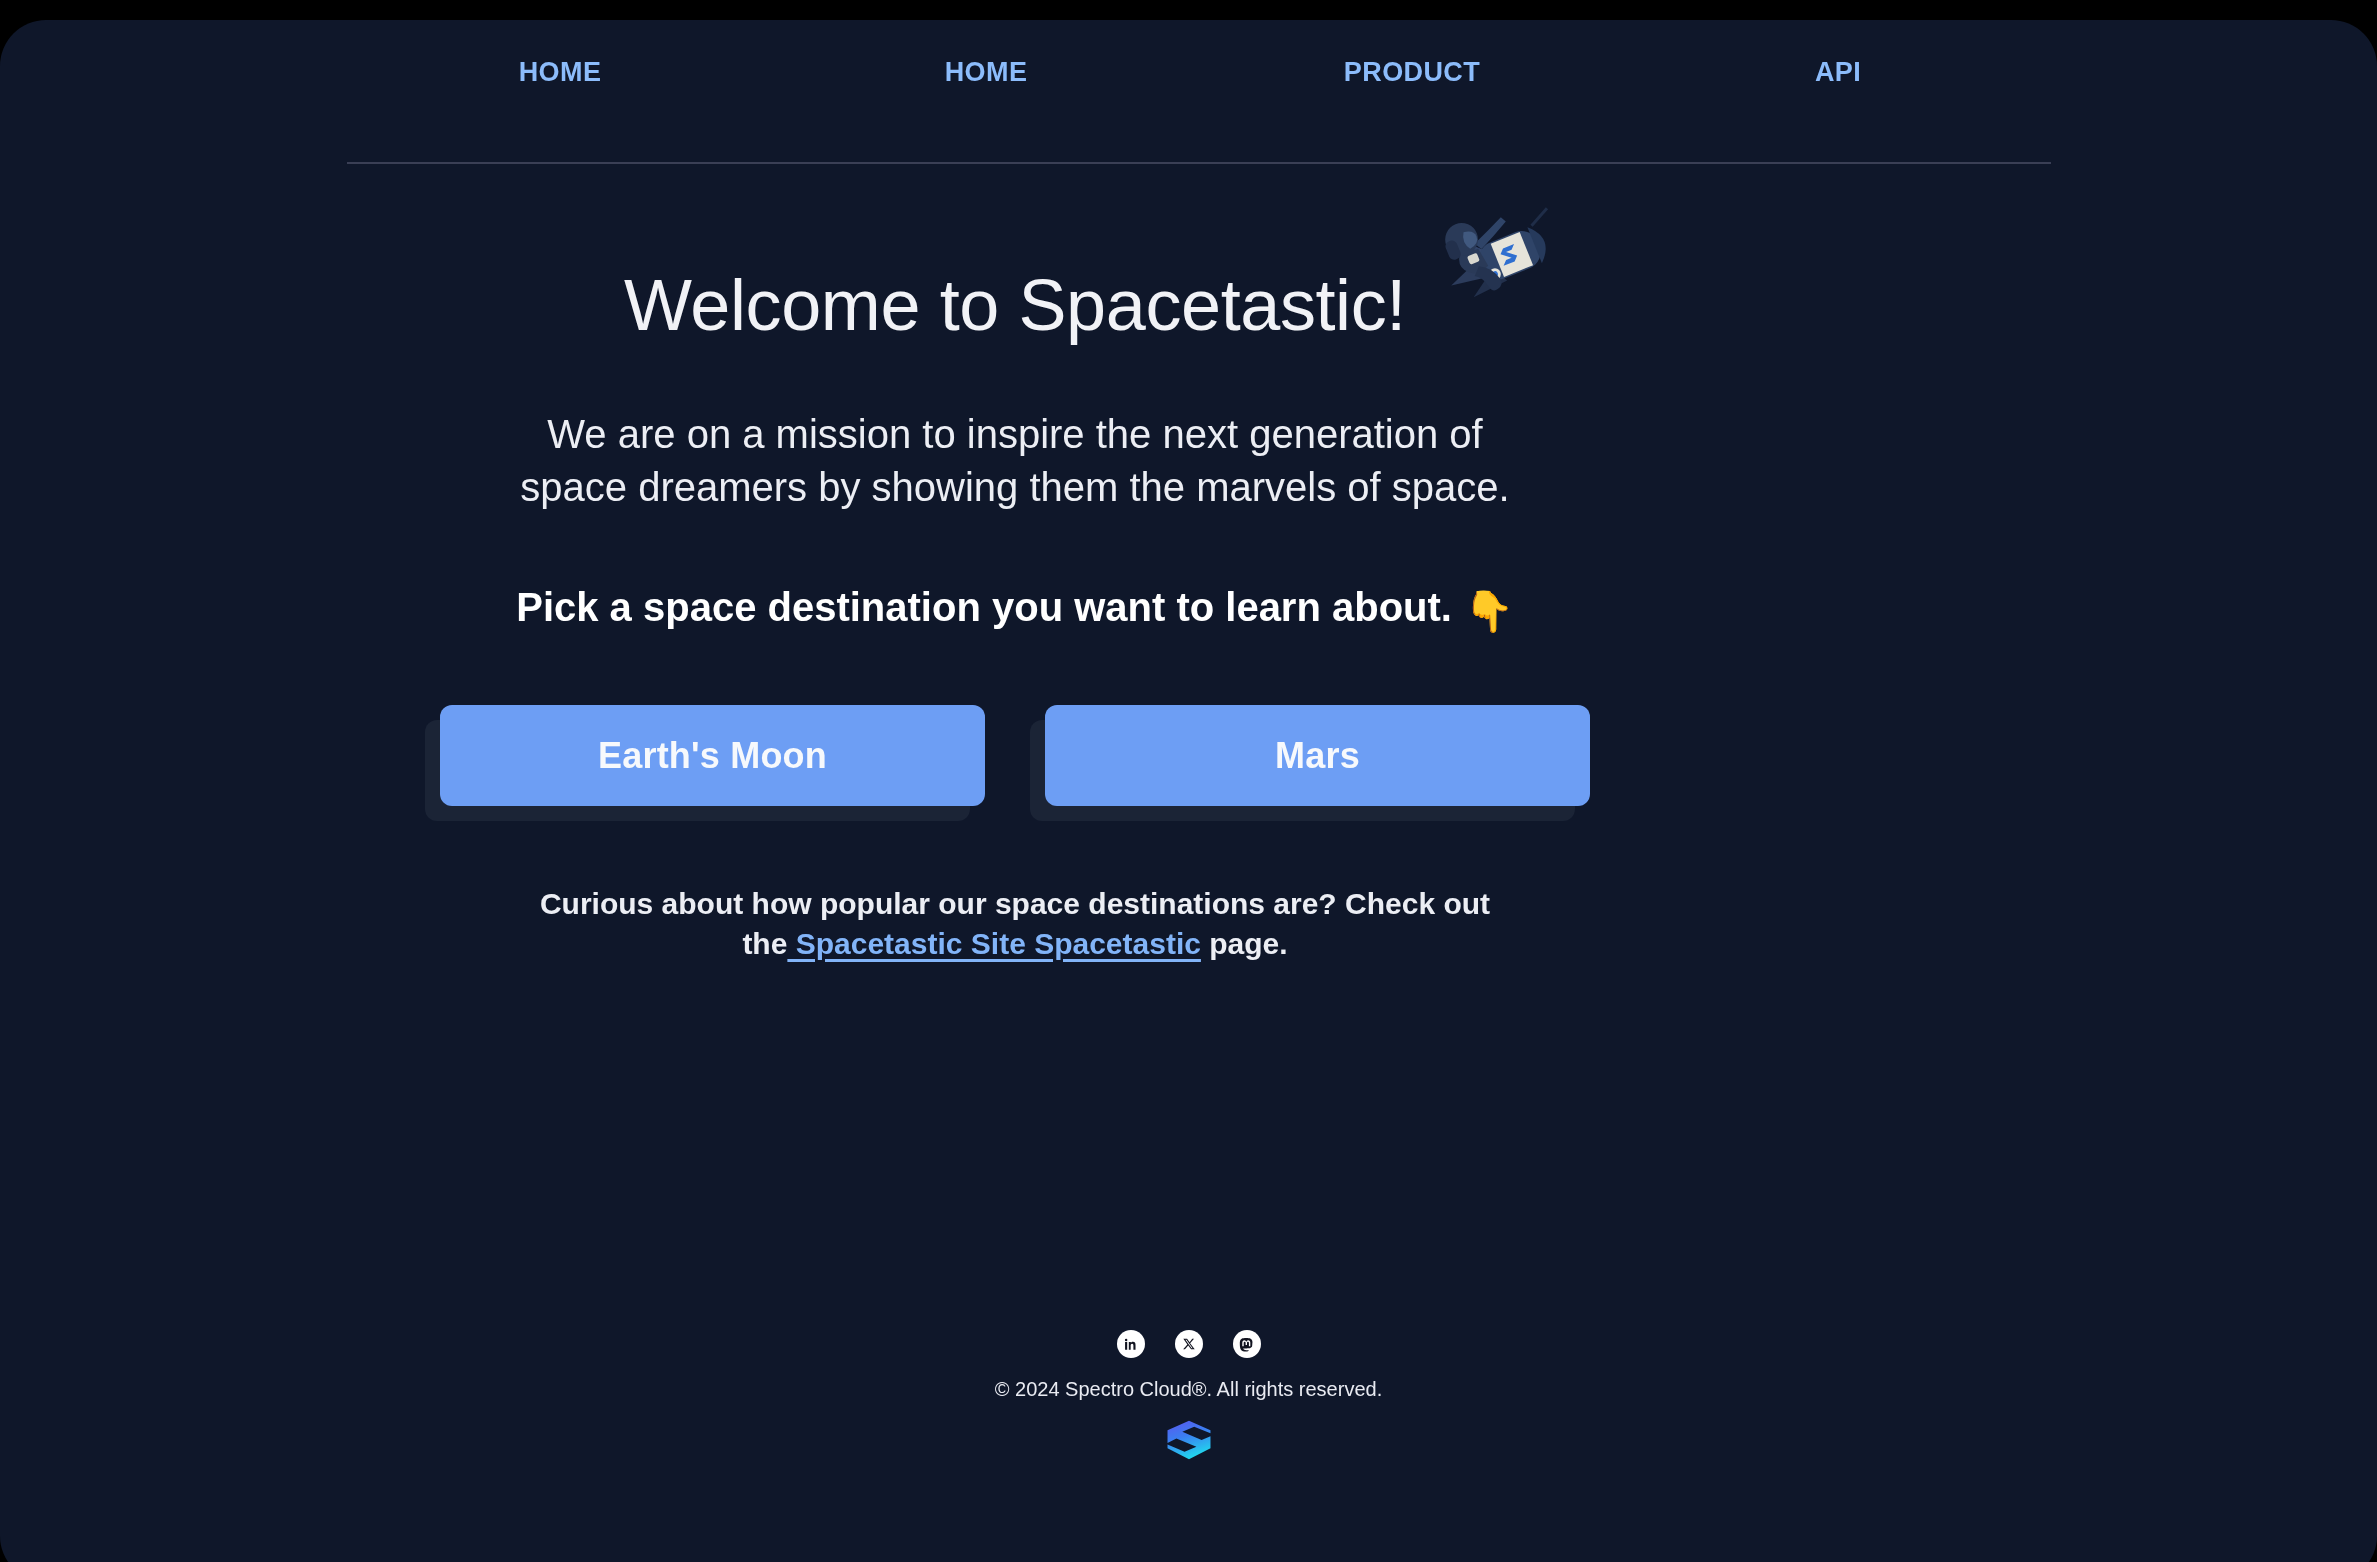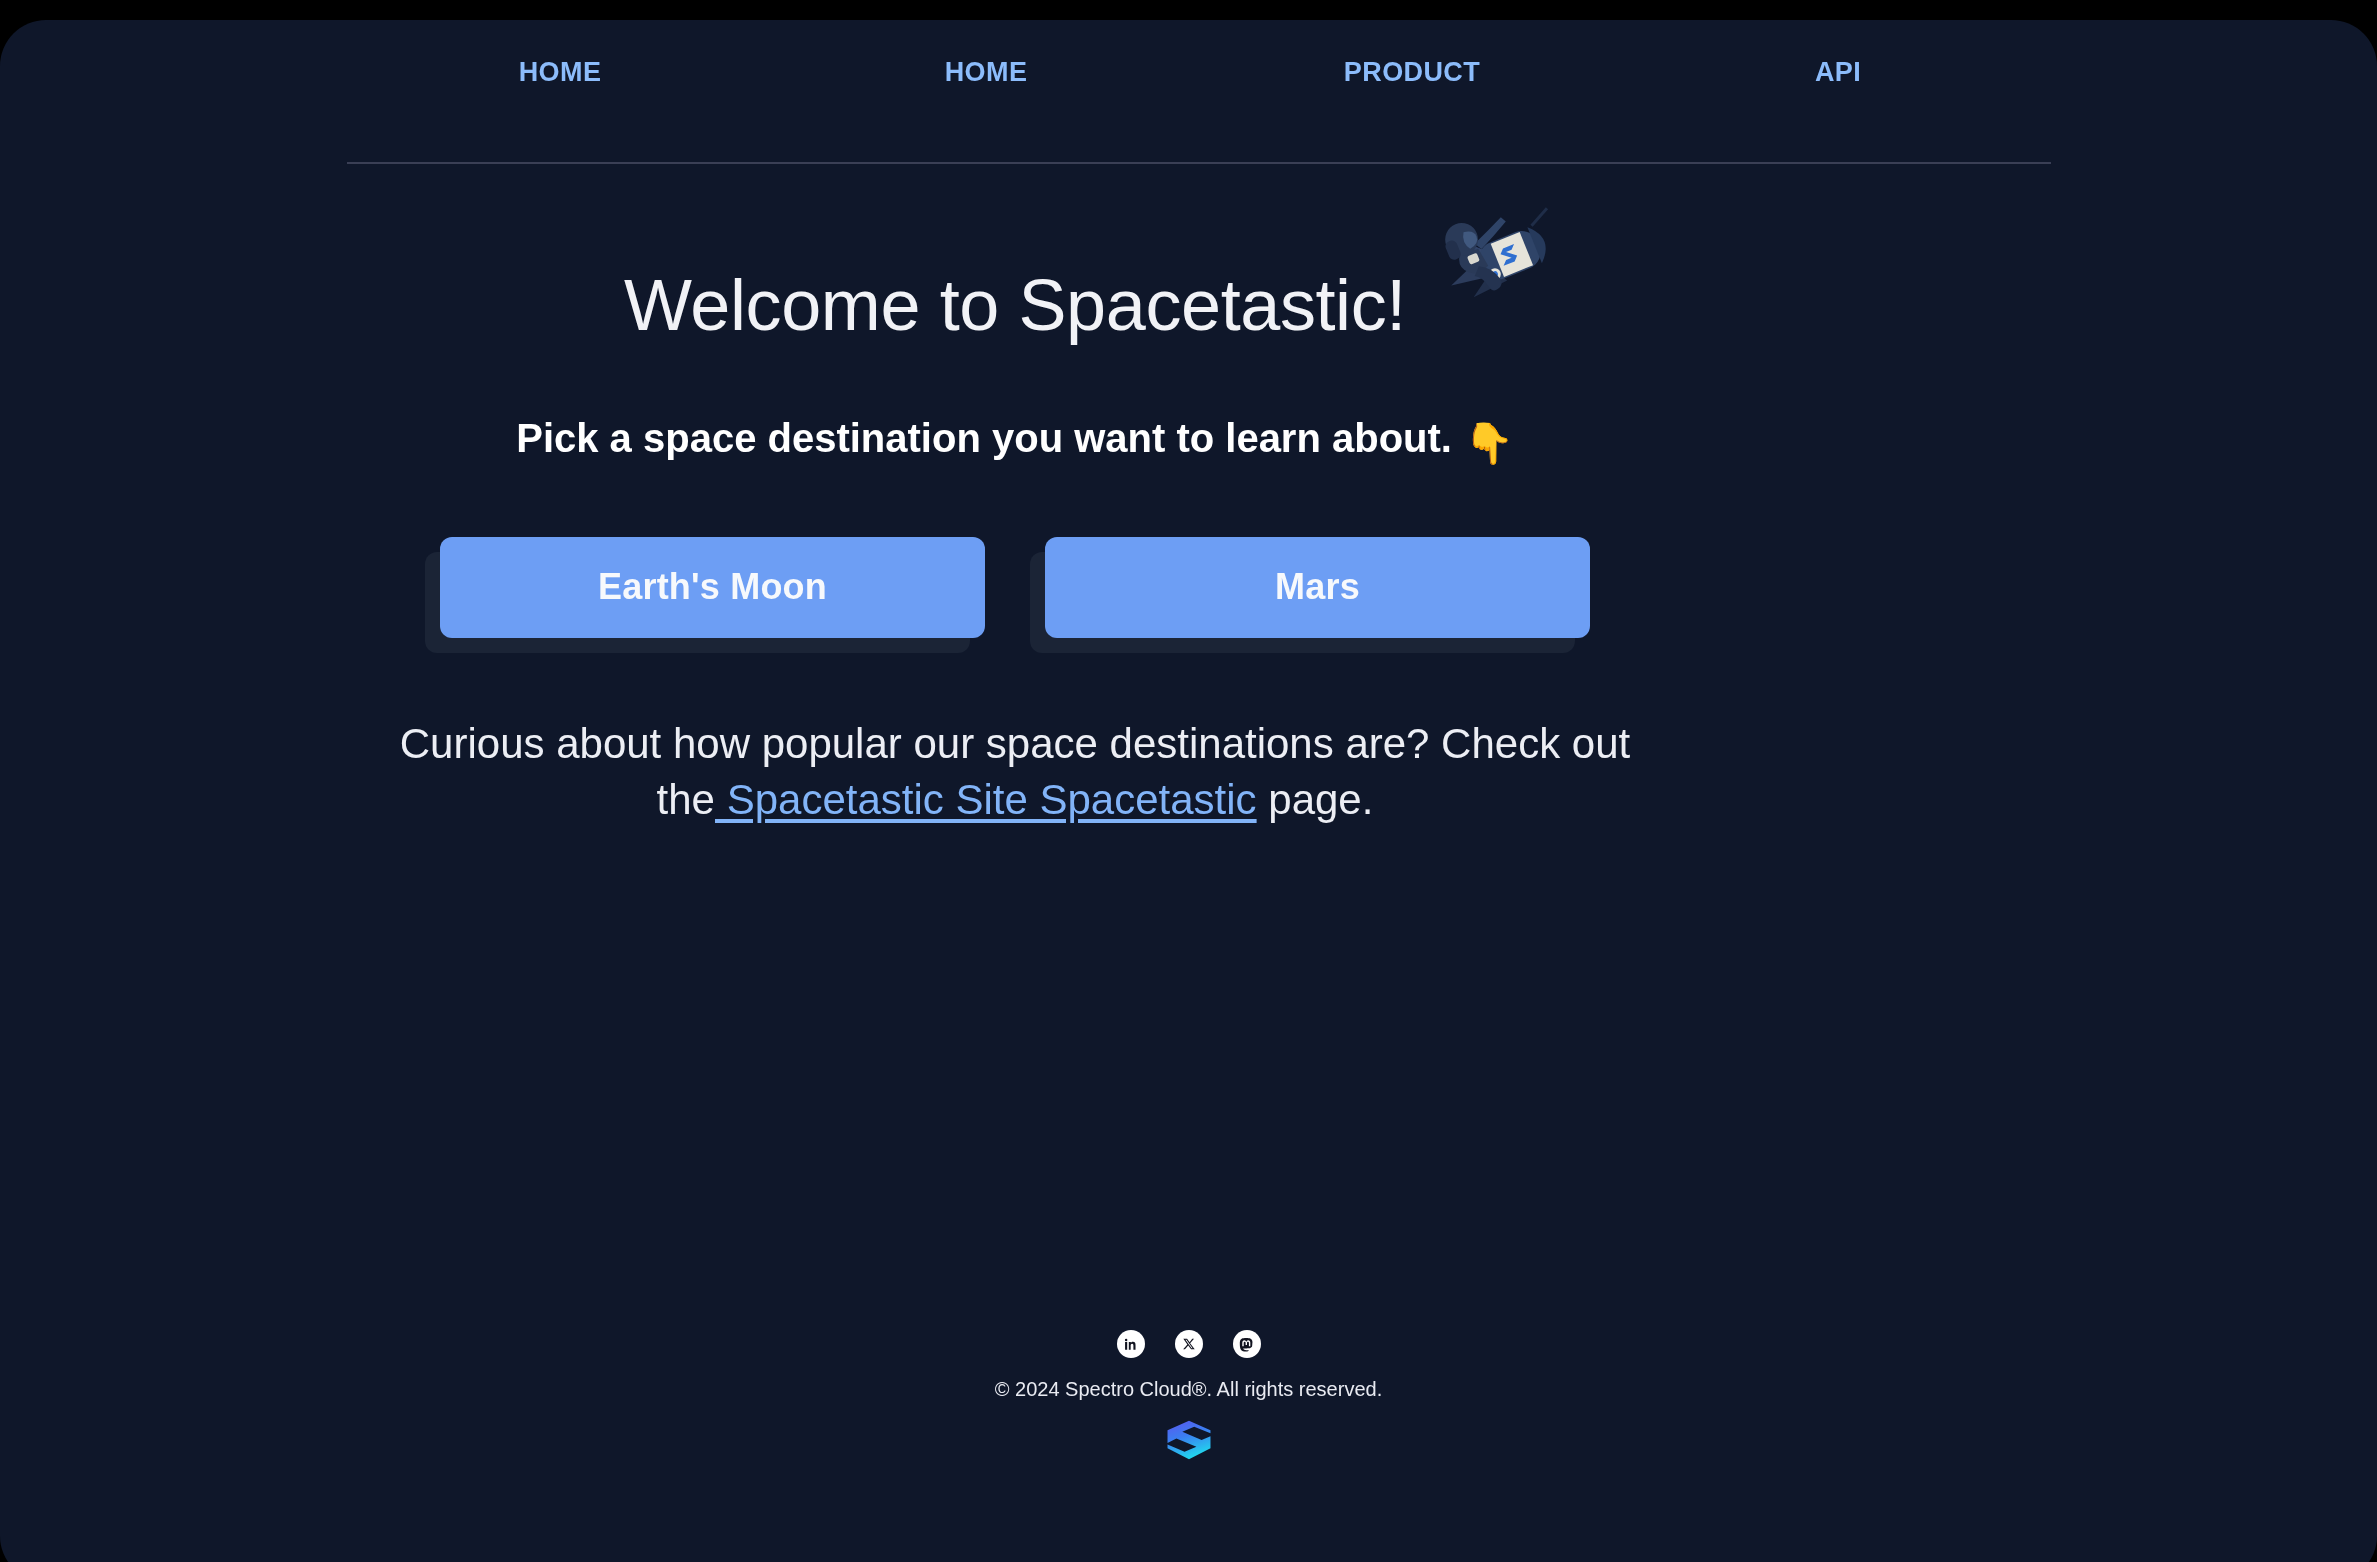--- a/index.html
+++ b/index.html
@@ -132,23 +132,23 @@
     font-weight: bold;
     letter-spacing: 0.2px;
     cursor: pointer;
     box-shadow: -15px 15px 0 0 #1b2436;
   }
 
   
   .stats-blurb {
     margin-top: 78px;
     color: #eceef4;
-    font-size: 42px;
+    font-size: 30px;
     line-height: 1.33;
-    font-weight: normal;
+    font-weight: bold;
   }
   .stats-line { display: block; }
   .stats-link {
     color: #82b4f8;
     text-decoration: underline;
     text-underline-offset: 5.2px;
     cursor: pointer;
   }
 
   
@@ -251,20 +251,24 @@
             <path d="M78 36 q14 2 14 12 q0 10 -14 12 q-8 -12 0 -24 z" fill="#41597f"></path>
 
             <rect x="48" y="40" width="16" height="26" rx="7" fill="#22304c"></rect>
 
             <rect x="70" y="68" width="14" height="12" rx="3" fill="#d9d8cf"></rect>
           </g>
         </svg>
       </span>
     </div>
 
+    <p class="mission">
+      <span class="mission-line">We are on a mission to inspire the next generation of</span>
+      <span class="mission-line">space dreamers by showing them the marvels of space.</span>
+    </p>
 
     <p class="pick">
       <span>Pick a space destination you want to learn about.</span><span class="pick-emoji">👇</span>
     </p>
 
     <div class="buttons">
       <button class="dest-button">Earth's Moon</button>
       <button class="dest-button">Mars</button>
     </div>
 

